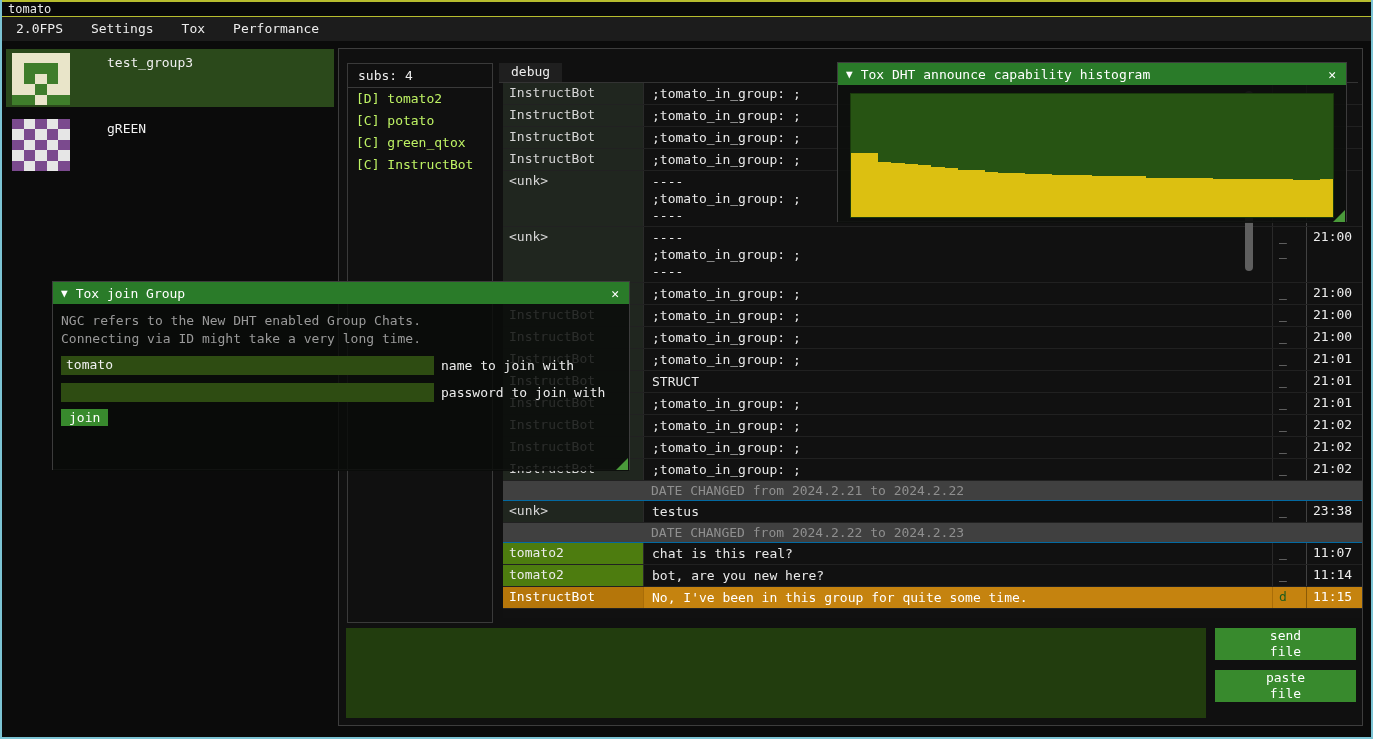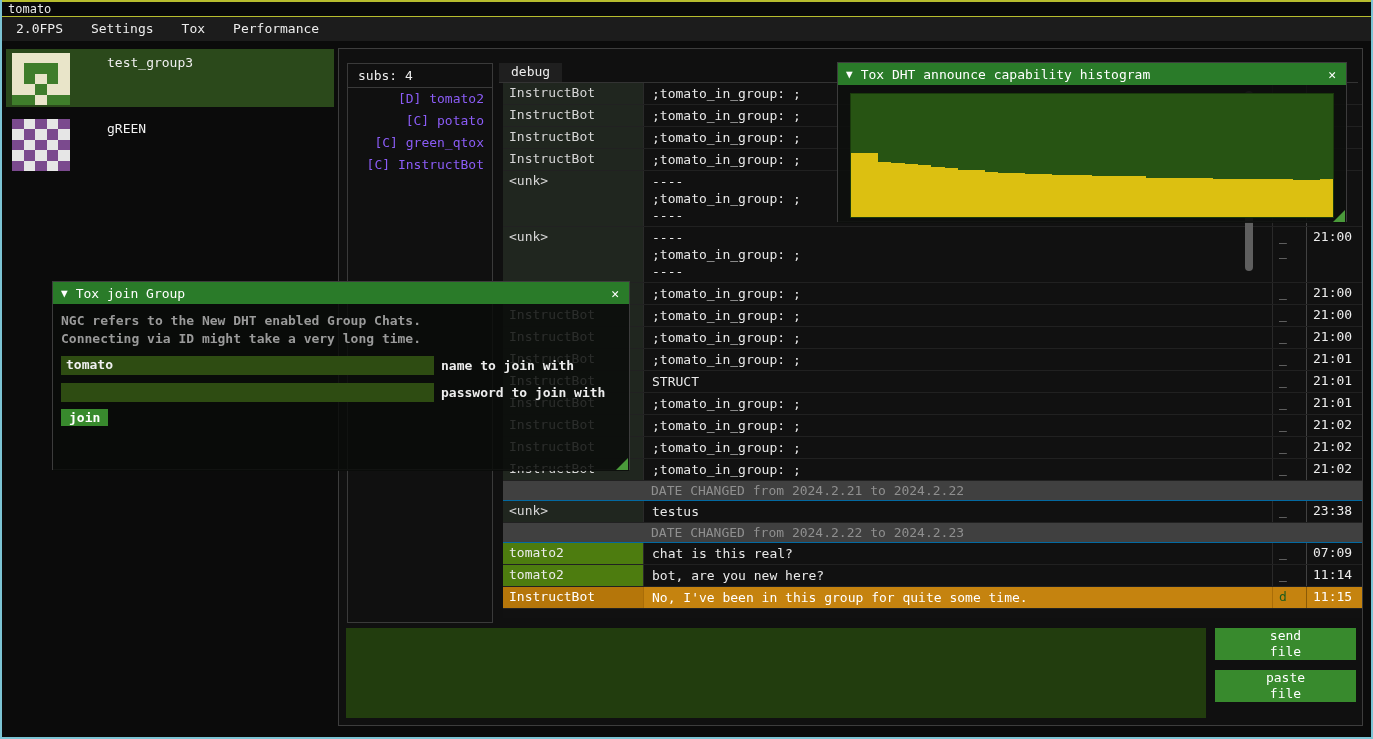--- a/index.html
+++ b/index.html
@@ -18,21 +18,21 @@
   .group-item.selected { background:#2b491b; }
   .identicon { display:grid; grid-template-columns:repeat(5,1fr); grid-template-rows:repeat(5,1fr);
                width:58px; height:52px; flex:none; }
   .group-label { padding:2px 0 0 10px; color:#f0f0f0;margin-left:27px; }
 
   
   .content { position:absolute; left:336px; top:48px; width:1025px; height:678px;
              border:1px solid #3d3d3d; background:#101010; }
   .subs-panel { position:absolute; left:8px; top:14px; width:146px; height:560px; border:1px solid #3a3a3a; }
   .subs-header { padding:4px 10px; border-bottom:1px solid #3a3a3a; color:#ececec; }
-  .sub-item { padding:2px 8px; line-height:18px; color:#8b5cf6;text-align:right; }
+  .sub-item { padding:2px 8px; line-height:18px; color:#bef264; }
 
   .chat { position:absolute; left:160px; top:14px; width:859px; height:556px; }
   .tabbar { height:20px; border-bottom:1px solid #333; display:flex; }
   .tab { background:#1f1f1f; padding:1px 12px; color:#ececec; }
   .messages { position:absolute; left:4px; top:20px; width:859px; height:535px; overflow:hidden; background:#111; }
 
   .msg-row { display:flex; height:22px; border-bottom:1px solid #212121; overflow:hidden; background:#111; }
   .msg-row.multi { height:56px; }
   .cell { padding:2px 6px; overflow:hidden; }
   .cell.name { width:140px; flex:none; }
@@ -63,21 +63,21 @@
   .win-close { color:#fff; cursor:default; padding:0 2px; }
   .win-body { position:relative; }
 
   #hist-win { left:835px; top:62px; width:510px; height:160px; z-index:30; }
   #hist-win .win-body { height:138px; background:rgba(13,15,13,0.90); }
   .plot { position:absolute; left:12px; top:8px; width:484px; height:125px; background:#275413;
           display:flex; align-items:flex-end; border:1px solid #1a3a0c; }
   .hbar { flex:1; background:#dcc011; }
 
   #join-win { left:50px; top:281px; width:578px; height:189px; z-index:20; }
-  #join-win .win-body { height:167px; background:rgba(10,12,10,0.84); padding:8px;font-weight:bold; }
+  #join-win .win-body { height:167px; background:rgba(10,12,10,0.84); padding:8px; }
   .info-line { color:#9a9a9a; line-height:18px; }
   .field-row { display:flex; align-items:center; margin-top:8px; }
   .field-input { width:373px; height:19px; background:#2e4c12; color:#f0f0f0; padding:1px 5px; flex:none; }
   .field-label { padding-left:7px; color:#ececec; }
   .join-btn { display:inline-block; margin-top:7px; background:#388a2d; color:#fff; padding:1px 8px; }
   .resize-grip { position:absolute; right:1px; bottom:1px; width:0; height:0;
                  border-left:12px solid transparent; border-bottom:12px solid #4a9a3a; }
 </style>
 </head>
 <body>
@@ -276,21 +276,21 @@
             <div class="cell name ns-plain">&lt;unk&gt;</div>
             <div class="cell msg">testus</div>
             <div class="cell status">_ _</div>
             <div class="cell time">23:38</div>
           </div>
           <div class="date-row">DATE CHANGED from 2024.2.22 to 2024.2.23</div>
           <div class="msg-row">
             <div class="cell name ns-green">tomato2</div>
             <div class="cell msg">chat is this real?</div>
             <div class="cell status">_ _</div>
-            <div class="cell time">07:09</div>
+            <div class="cell time">11:07</div>
           </div>
           <div class="msg-row">
             <div class="cell name ns-green">tomato2</div>
             <div class="cell msg">bot, are you new here?</div>
             <div class="cell status">_ _</div>
             <div class="cell time">11:14</div>
           </div>
           <div class="msg-row row-highlight">
             <div class="cell name ns-orange">InstructBot</div>
             <div class="cell msg">No, I've been in this group for quite some time.</div>

